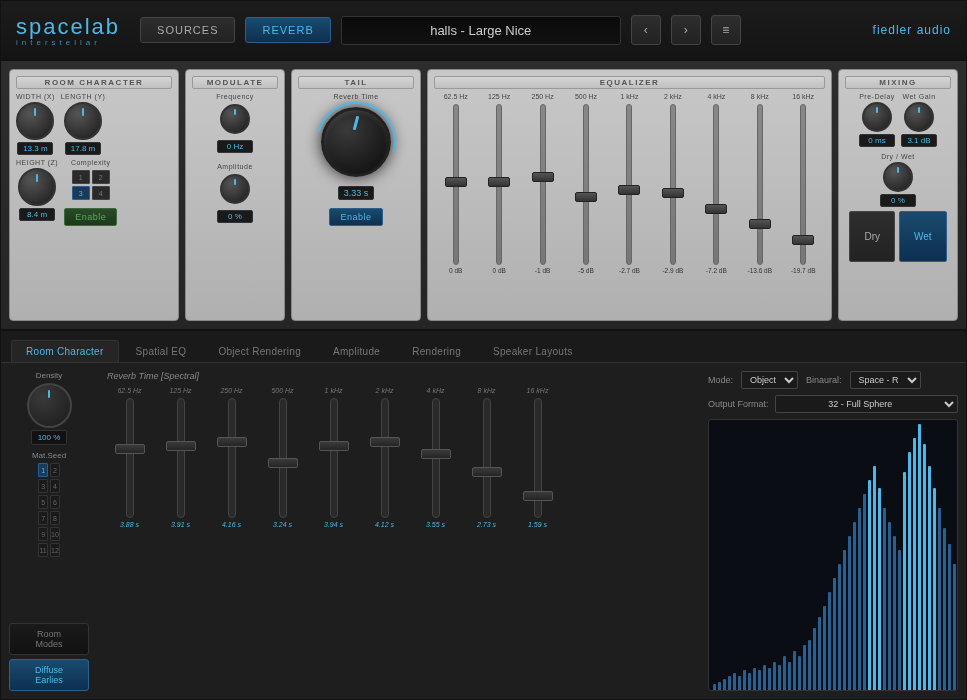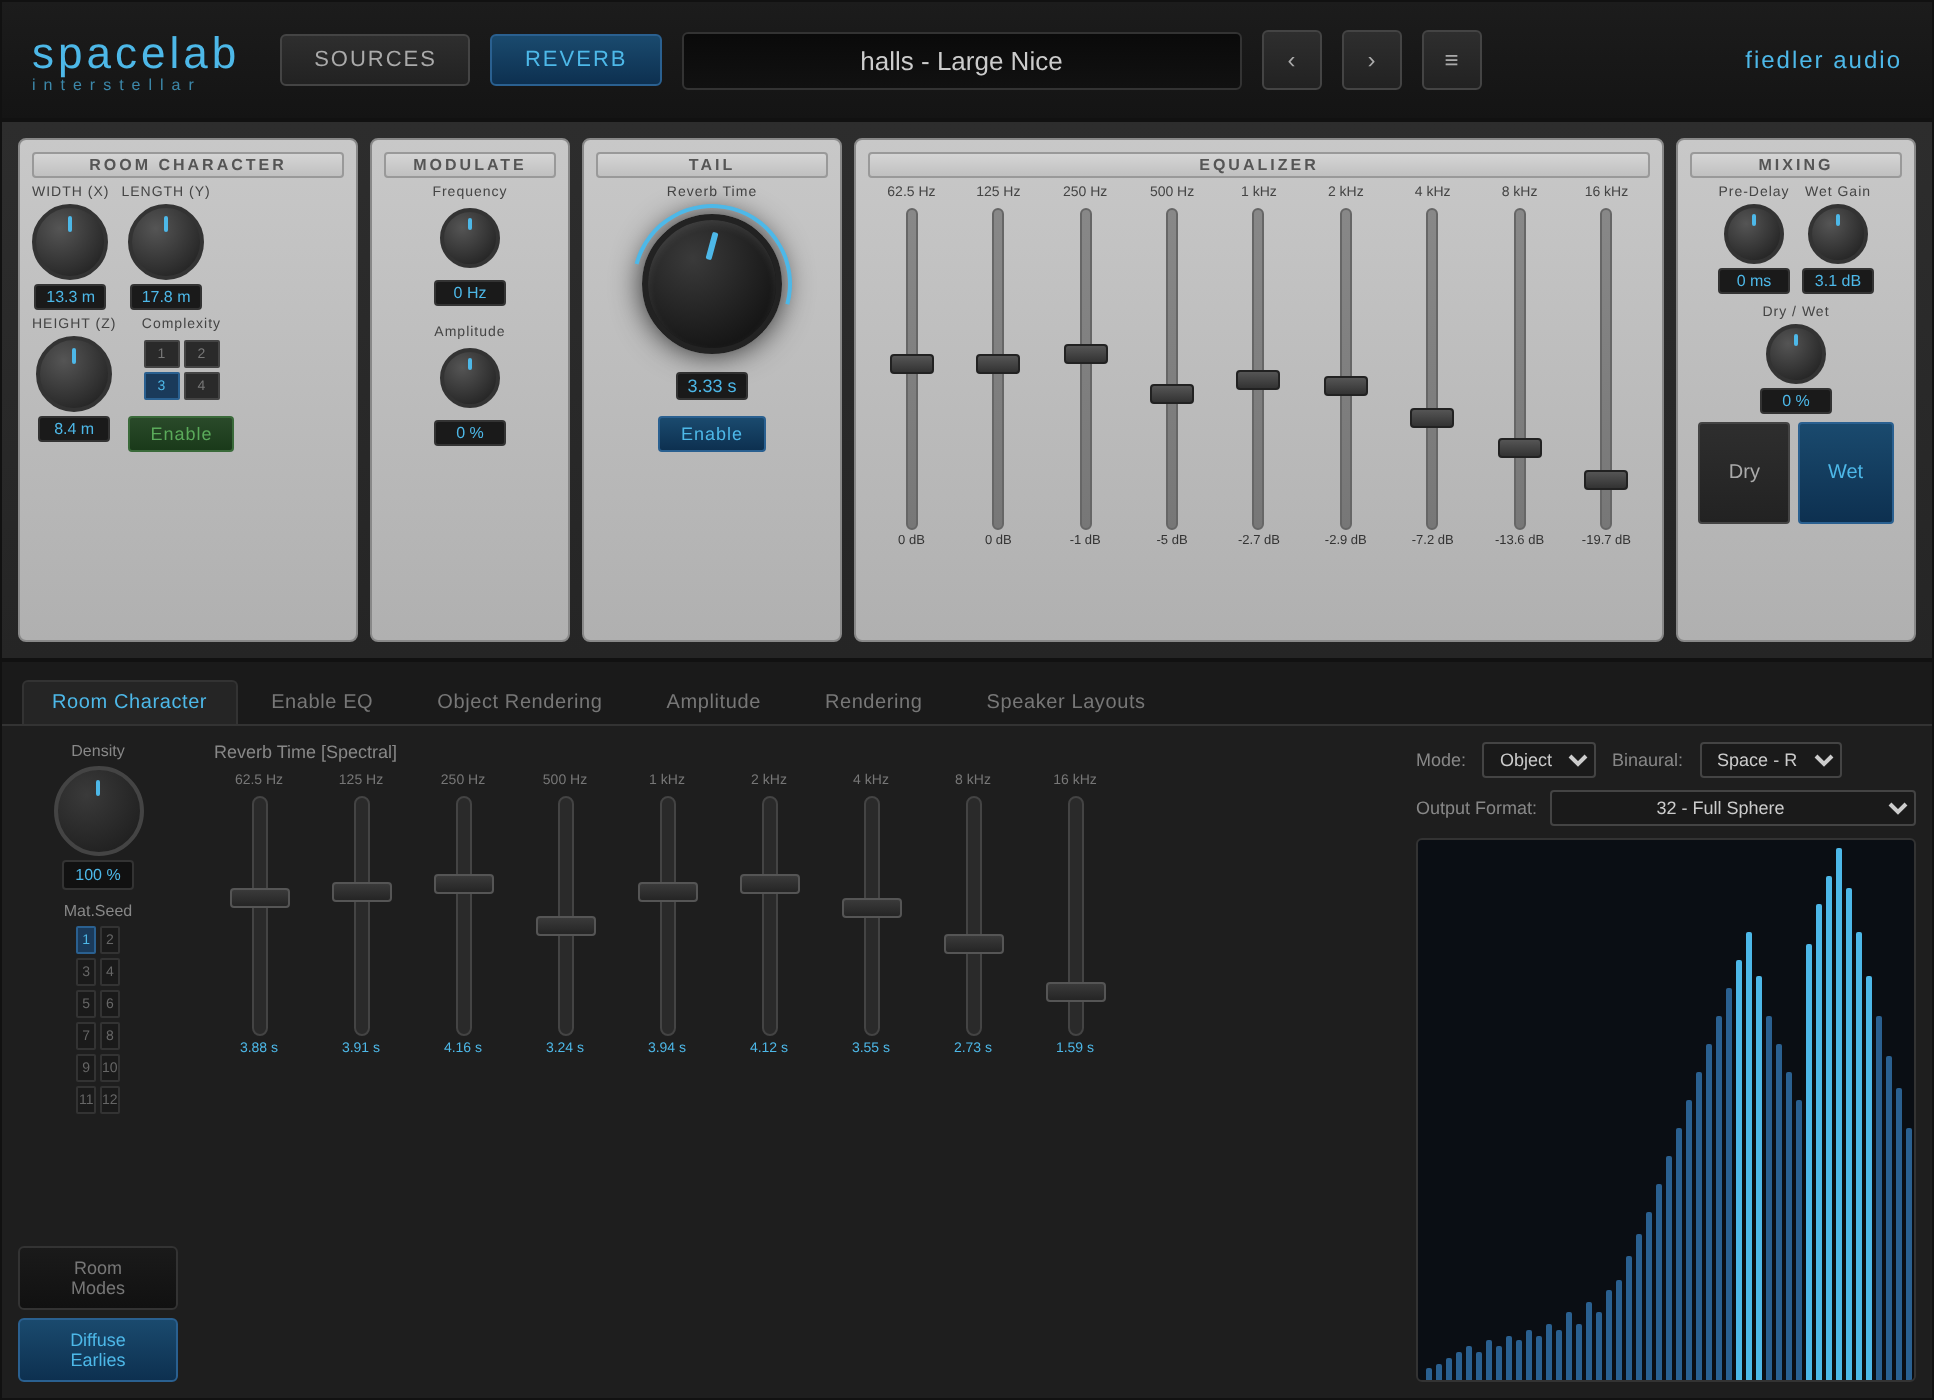--- a/index.html
+++ b/index.html
@@ -484,20 +484,21 @@
       background: #1a3a5a;
       color: #4db8e8;
       border-color: #2a6090;
     }
 
     
     .spectral-section {
       flex: 1;
       display: flex;
       flex-direction: column;
+      font-style: italic;
     }
     .spectral-title {
       font-size: 9px;
       color: #888;
       margin-bottom: 6px;
     }
     .spectral-freqs {
       display: flex;
       gap: 6px;
       margin-bottom: 4px;
@@ -792,21 +793,21 @@
         <button class="dw-btn active">Wet</button>
       </div>
     </div>
 
   </div>
 
   <div class="bottom-area">
 
     <div class="tabs-bar">
       <div class="tab active">Room Character</div>
-      <div class="tab">Enable EQ</div>
+      <div class="tab">Spatial EQ</div>
       <div class="tab">Object Rendering</div>
       <div class="tab">Amplitude</div>
       <div class="tab">Rendering</div>
       <div class="tab">Speaker Layouts</div>
     </div>
 
     <div class="bottom-content">
 
       <div class="left-panel">
         <div class="param-section">

